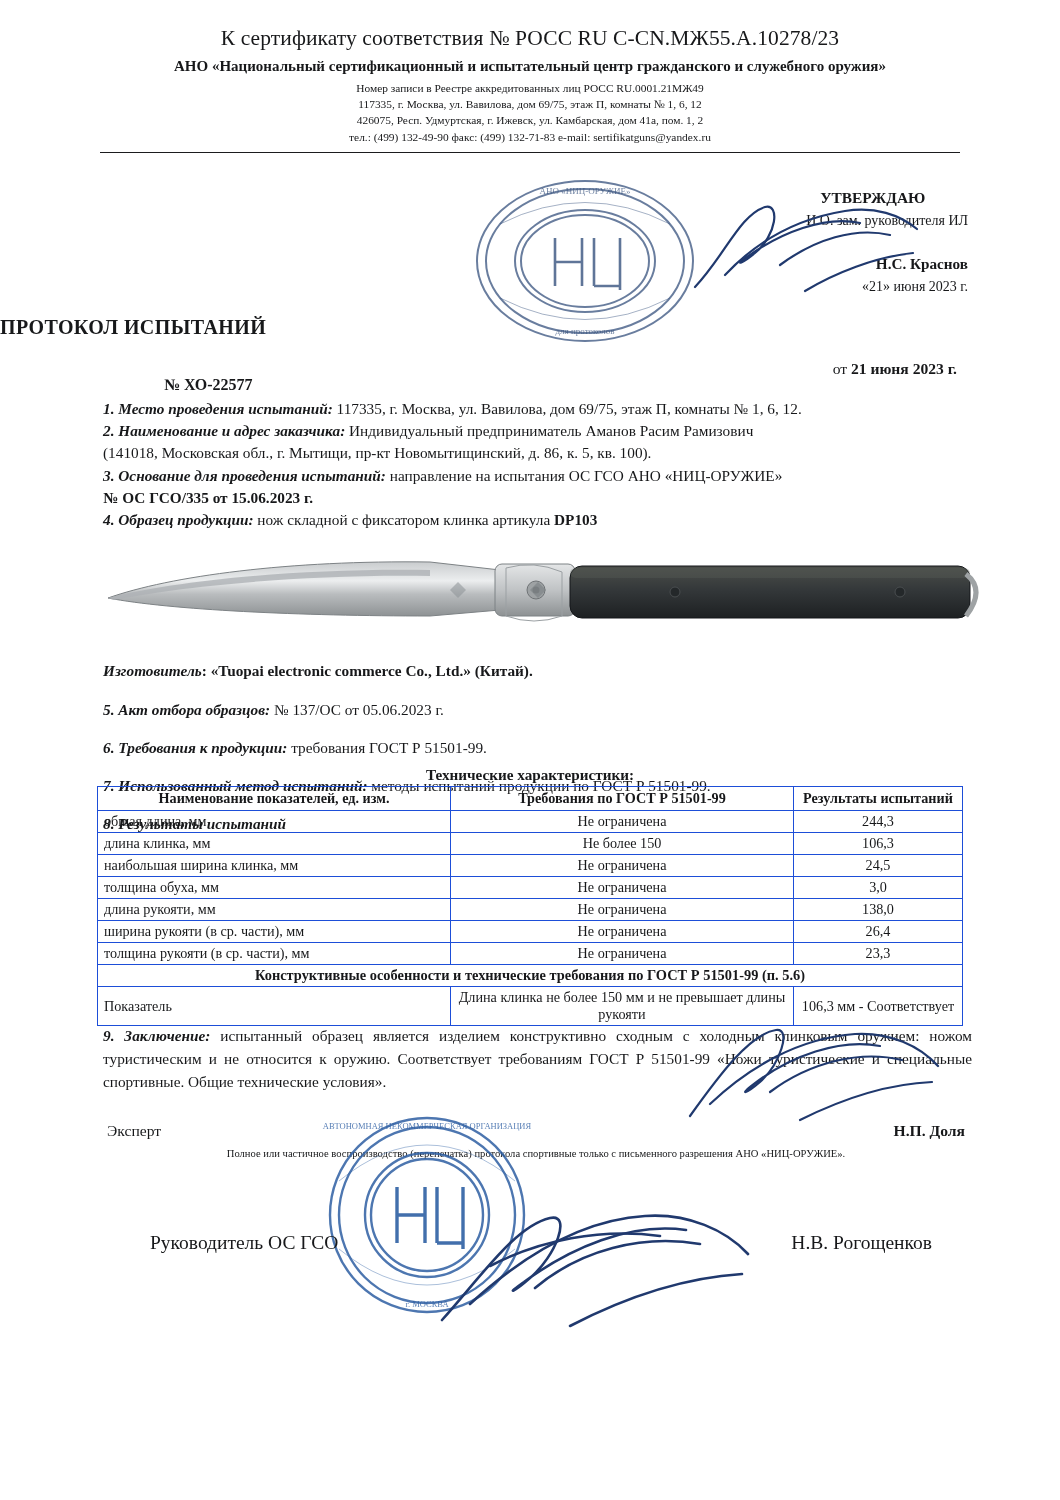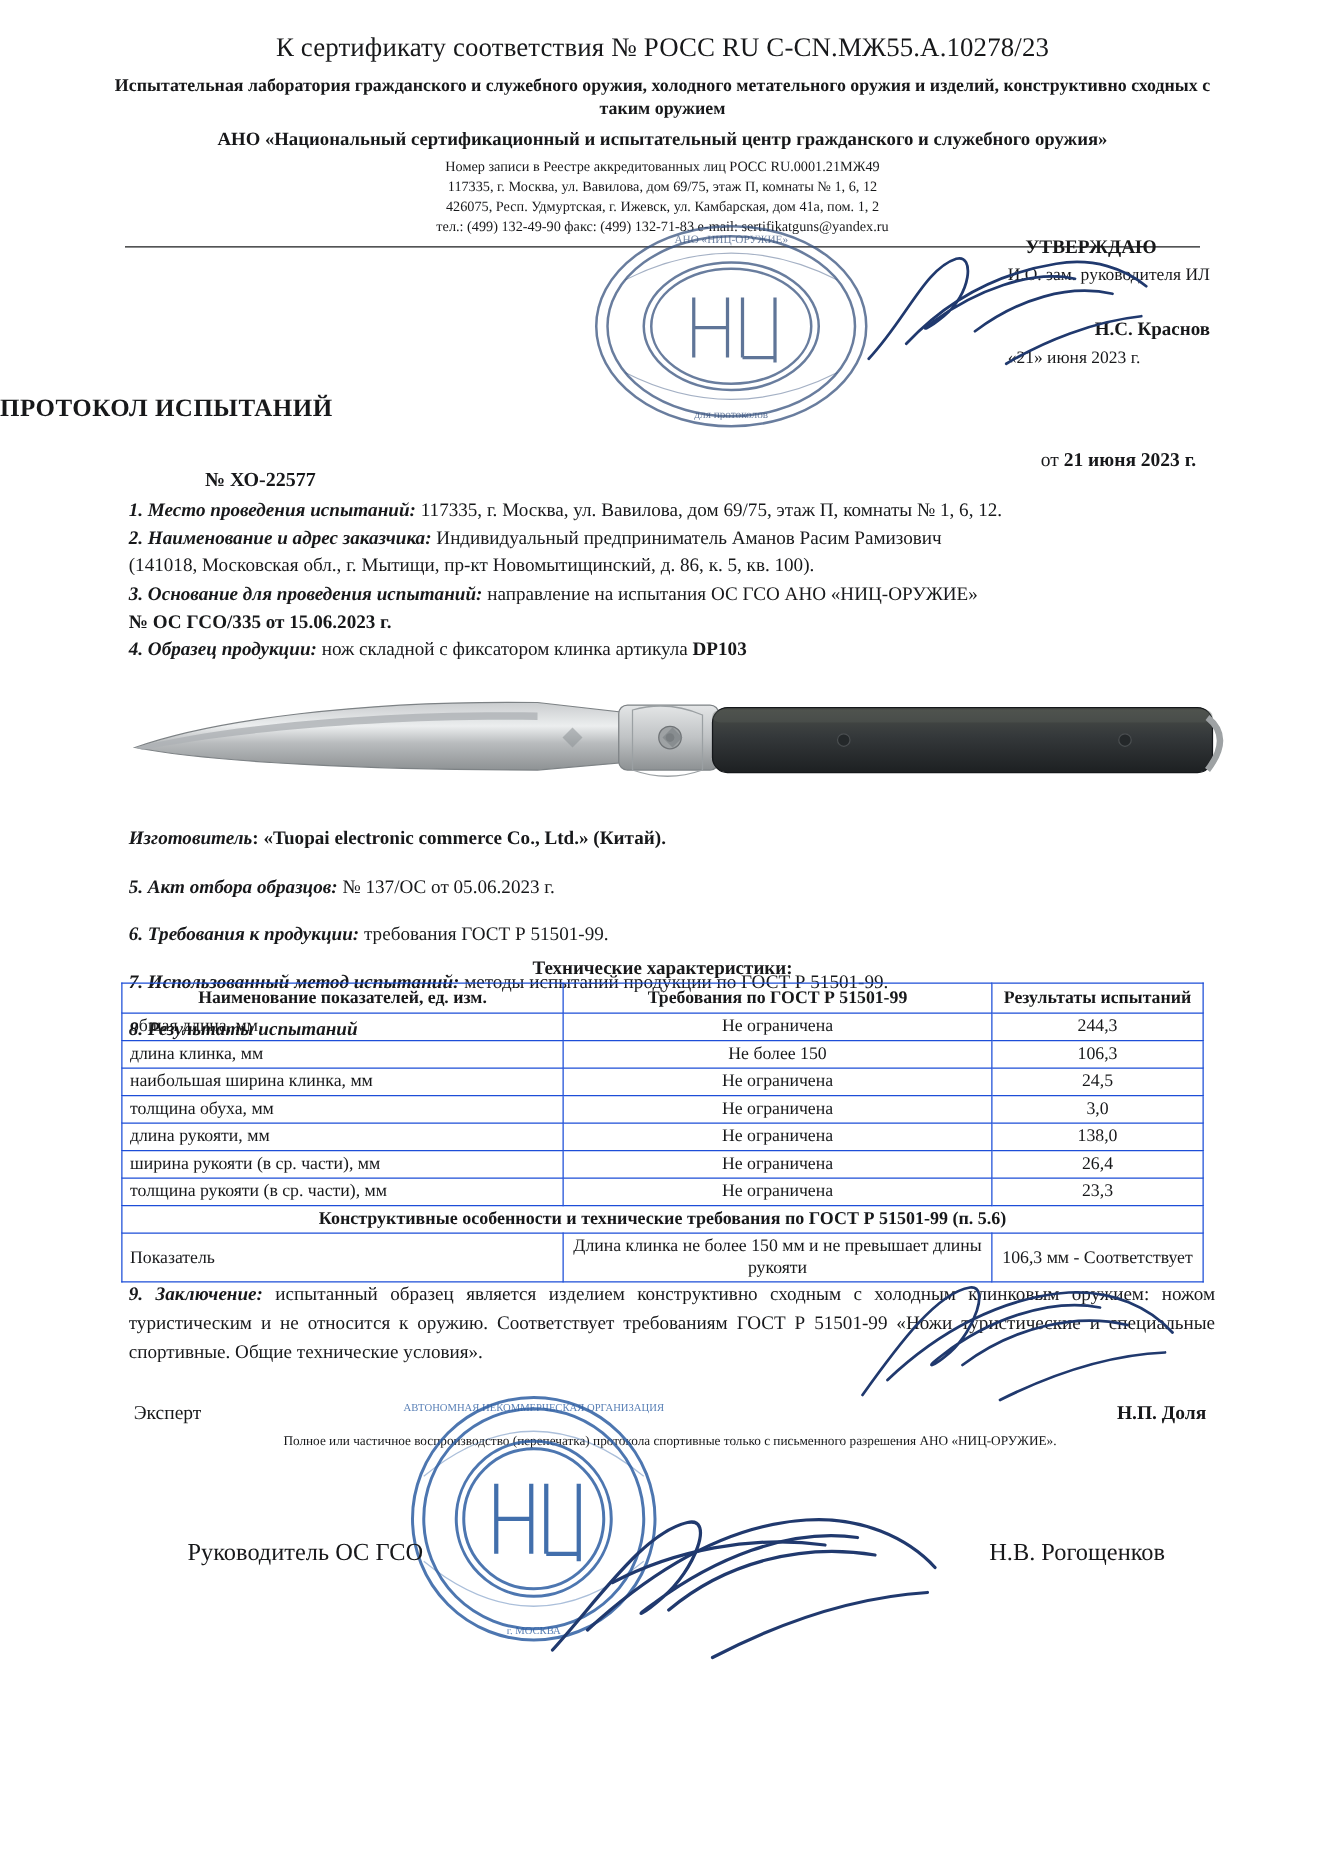--- a/index.html
+++ b/index.html
@@ -71,21 +71,21 @@
     margin-left: 14px;
   }
   .approve .a-sub { font-size: 14px; }
   .approve .a-name {
     text-align: right;
     font-weight: bold;
     font-size: 15.2px;
     margin-top: 20px;
   }
   .approve .a-date {
-    text-align: left;
+    text-align: right;
     font-size: 14px;
     margin-top: 1px;
   }
 
   
   .proto-title {
     position: absolute;
     left: 0; right: 0;
     top: 316px;
     text-align: left;
@@ -231,21 +231,20 @@
   .sig-mid { left: 680px; top: 1020px; }
   .sig-bottom { left: 430px; top: 1200px; }
 </style>
 </head>
 <body>
 
 <div class="page">
 
   <div class="hdr">
     <div class="hdr-title">К сертификату соответствия № РОСС RU C-CN.МЖ55.А.10278/23</div>
-    <div class="hdr-lab">Испытательная лаборатория гражданского и служебного оружия, холодного метательного оружия и изделий, конструктивно сходных с таким оружием</div>
     <div class="hdr-org">АНО «Национальный сертификационный и испытательный центр гражданского и служебного оружия»</div>
     <div class="hdr-reg">
       <div>Номер записи в Реестре аккредитованных лиц РОСС RU.0001.21МЖ49</div>
       <div>117335, г. Москва, ул. Вавилова, дом 69/75, этаж П, комнаты № 1, 6, 12</div>
       <div>426075, Респ. Удмуртская, г. Ижевск, ул. Камбарская, дом 41а, пом. 1, 2</div>
       <div>тел.: (499) 132-49-90 факс: (499) 132-71-83 e-mail: sertifikatguns@yandex.ru</div>
     </div>
     <hr class="rule">
   </div>
 

